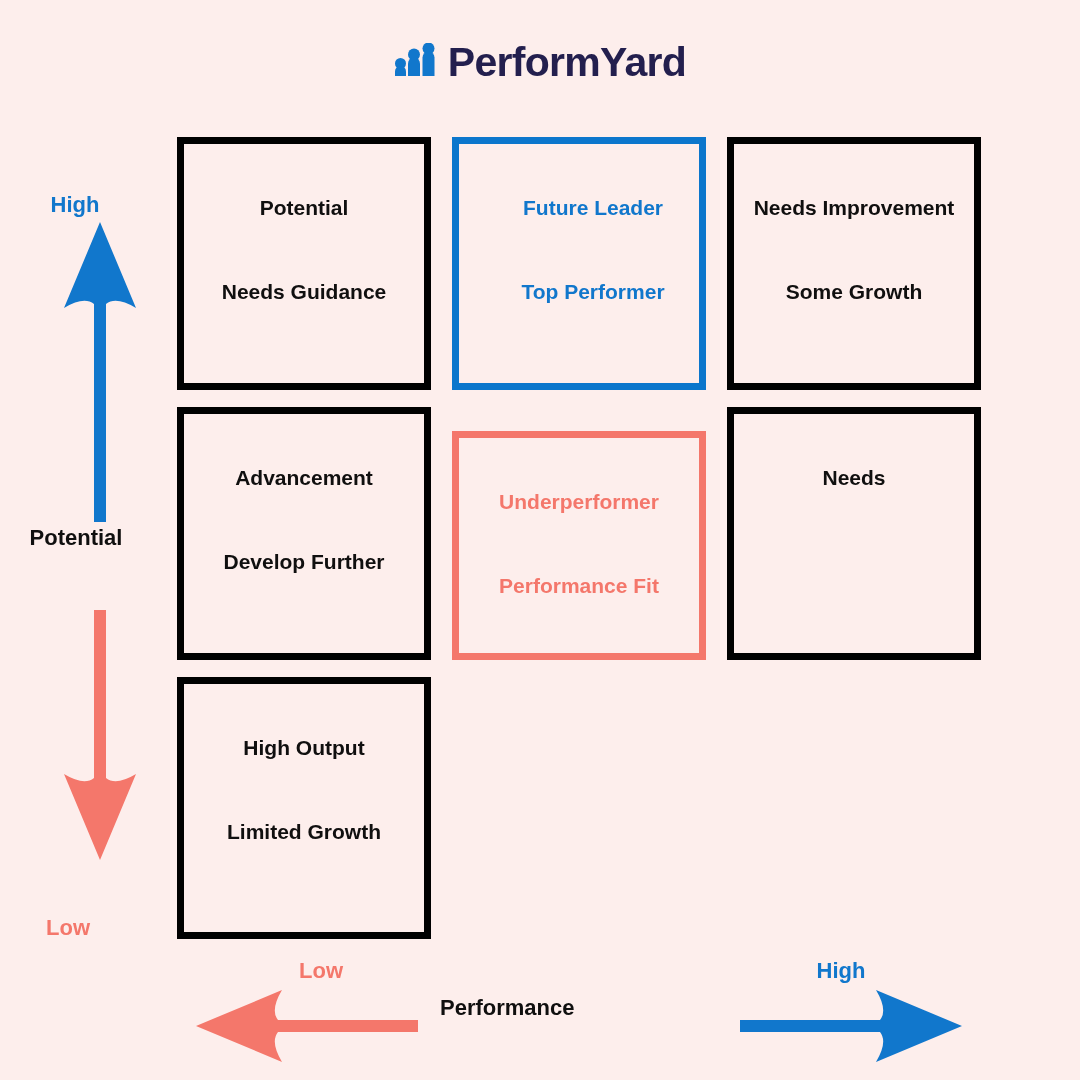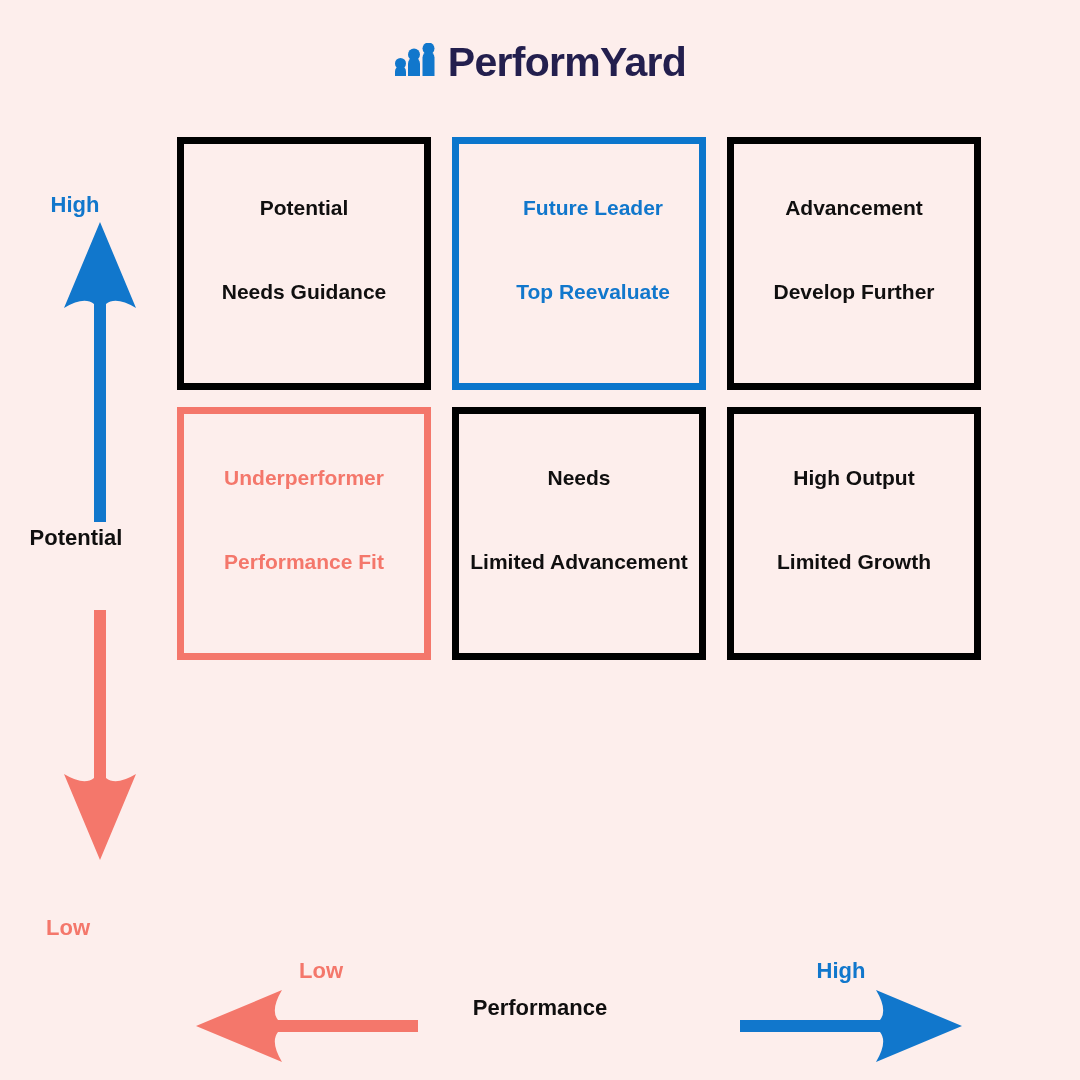--- a/index.html
+++ b/index.html
@@ -55,21 +55,21 @@
   }
   .box {
     box-sizing: border-box;
     border: 7px solid #000000;
     display: flex;
     flex-direction: column;
     align-items: center;
     padding-top: 52px;
   }
   .box.accent-blue { border-color: #0b76cc; }
-  .box.accent-salmon { border-color: #f4776b; }
+  .box.accent-salmon { border-color: #f4776b; margin-top: 24px; }
 
   .box-title,
   .box-sub {
     font-size: 21px;
     font-weight: bold;
     color: #100f0f;
     text-align: center;
     line-height: 1.1;
     white-space: nowrap;
   }
@@ -140,21 +140,20 @@
     width: 126px;
     text-align: center;
     font-size: 22px;
     font-weight: bold;
     color: #1177cc;
   }
   #axis-x-title {
     position: absolute;
     left: 440px; top: 50px;
     width: 200px;
-    text-align: center;
     font-size: 22px;
     font-weight: bold;
     color: #100f0f;
   }
   #arrow-left { position: absolute; left: 196px; top: 43px; }
   #arrow-right { position: absolute; left: 740px; top: 43px; }
 </style>
 </head>
 <body>
 
@@ -195,38 +194,41 @@
 <div id="grid">
 
   <div class="box">
     <div class="box-title">Potential</div>
     <div class="box-sub">Needs Guidance</div>
   </div>
 
 
   <div class="box accent-blue">
     <div class="box-title">Future Leader</div>
-    <div class="box-sub">Top Reevaluate</div>
-  </div>
-
+    <div class="box-sub">Top Performer</div>
+  </div>
+
+  <div class="box">
+    <div class="box-title">Needs Improvement</div>
+    <div class="box-sub">Some Growth</div>
+  </div>
 
   <div class="box">
     <div class="box-title">Advancement</div>
     <div class="box-sub">Develop Further</div>
   </div>
 
 
   <div class="box accent-salmon">
     <div class="box-title">Underperformer</div>
     <div class="box-sub">Performance Fit</div>
   </div>
 
   <div class="box">
     <div class="box-title">Needs</div>
-    <div class="box-sub">Limited Advancement</div>
   </div>
 
   <div class="box">
     <div class="box-title">High Output</div>
     <div class="box-sub">Limited Growth</div>
   </div>
 
 </div>
 
 <div id="axis-x">

